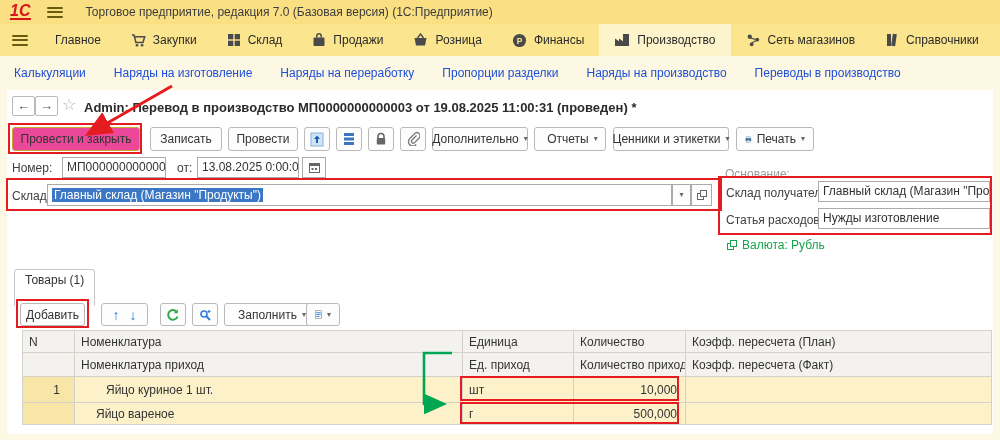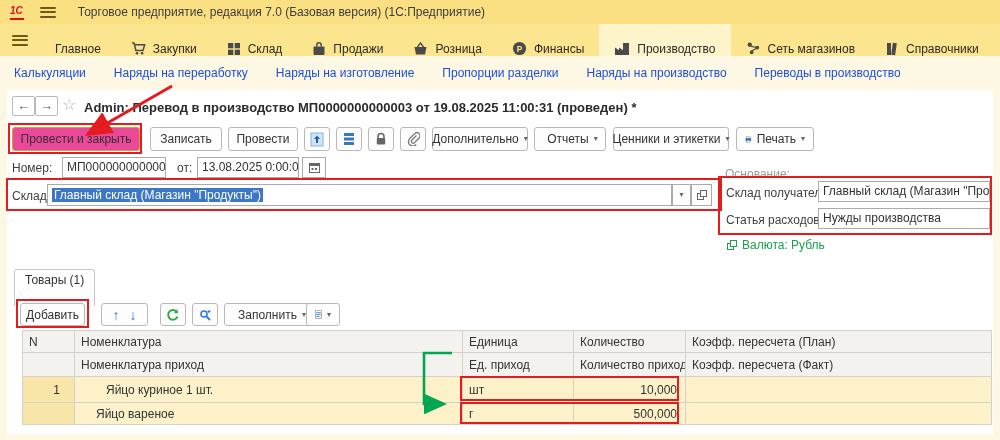--- a/index.html
+++ b/index.html
@@ -7,29 +7,29 @@
   body { font-family:"Liberation Sans", sans-serif; }
   .window {
     position:relative; width:1000px; height:440px; margin:0 auto;
     background:#fdf8e3; overflow:hidden; outline:1px solid #dcc878;
     font-size:12px; color:#333;
   }
   
   .titlebar { position:absolute; left:0; top:0; width:1000px; height:24px;
     background:#fbe083; display:flex; align-items:center; }
   .logo-1c { margin-left:10px; color:#d6161d; font-weight:bold; font-style:italic;
-    font-size:10px; border-bottom:2px solid #d6161d; line-height:13px; padding:0 1px 1px 0;}
+    font-size:16px; border-bottom:2px solid #d6161d; line-height:13px; padding:0 1px 1px 0;}
   .burger { width:16px; height:11px; display:inline-flex; flex-direction:column; justify-content:space-between; }
   .burger i { display:block; height:2px; background:#6b5a12; border-radius:1px; }
   .titlebar .burger { margin-left:16px; }
   .titlebar .win-title { margin-left:22px; color:#3c3c3c; }
   .menubar { position:absolute; left:0; top:24px; width:1000px; height:32px;
     background:#fbe58f; display:flex; align-items:stretch; overflow:hidden; }
   .menubar .burger-btn { display:flex; align-items:center; padding:0 12px; cursor:pointer;}
-  .menu-item { display:flex; align-items:flex-end; gap:7px; padding:0 15px; white-space:nowrap;
+  .menu-item { display:flex; align-items:center; gap:7px; padding:0 15px; white-space:nowrap;
     color:#2b2b2b; cursor:pointer; }
   .menu-item.selected { background:#fdf4cb; }
   .menu-item svg { flex:0 0 auto; }
   
   .submenu { position:absolute; left:0; top:56px; width:1000px; height:34px;
     background:#fdf8e3; display:flex; align-items:center; overflow:hidden; }
   .submenu-item { padding:0 14px; white-space:nowrap; color:#1d4ed8; cursor:pointer; }
   
   .content-bg { position:absolute; left:7px; top:90px; width:986px; height:344px; background:#fff; }
   .navbtn { position:absolute; top:96px; width:23px; height:20px; background:#fff;
@@ -165,22 +165,22 @@
       <span>Справочники</span>
       </span>
     <span class="menu-item">
       
       </span>
 
   </div>
 
   <div class="submenu">
     <span class="submenu-item">Калькуляции</span>
+    <span class="submenu-item">Наряды на изготовление</span>
     <span class="submenu-item">Наряды на переработку</span>
-    <span class="submenu-item">Наряды на изготовление</span>
     <span class="submenu-item">Пропорции разделки</span>
     <span class="submenu-item">Наряды на производство</span>
     <span class="submenu-item">Переводы в производство</span>
 
   </div>
 
   <div class="content-bg"></div>
 
   <div class="navbtn" style="left:12px;"><span>←</span></div>
   <div class="navbtn" style="left:35px;"><span>→</span></div>
@@ -272,21 +272,21 @@
     <span class="sq2" style="color:#666;">
         <i></i>
         <i style="background:#fdfdfd;"></i>
       </span>
     </div>
 
   <span class="lbl dim" style="left:725px; top:157px;margin-top:10px;">Основание:</span>
   <span class="lbl" style="left:726px; top:186px;">Склад получатель:</span>
   <div class="field" style="left:818px; top:181px; width:172px;">Главный склад (Магазин "Продукты")</div>
   <span class="lbl" style="left:726px; top:213px;">Статья расходов:</span>
-  <div class="field" style="left:818px; top:208px; width:172px;">Нужды производства</div>
+  <div class="field" style="left:818px; top:208px; width:172px;">Нужды изготовление</div>
   <div class="greenlink">
     <span class="sq2">
         <i></i>
         <i style="background:#fff;"></i>
       </span>
     <span>Валюта: Рубль</span>
   </div>
 
   <div class="tab">Товары (1)</div>
   <div class="btn tbl-toolbar-btn" style="left:20px; width:65px;">

